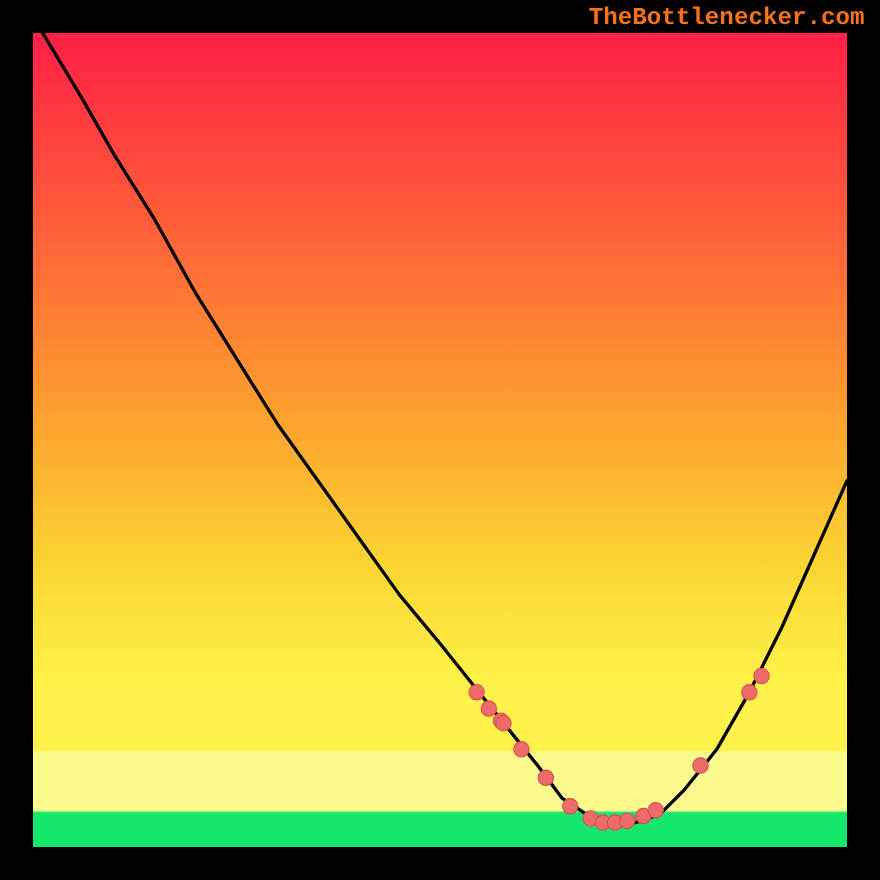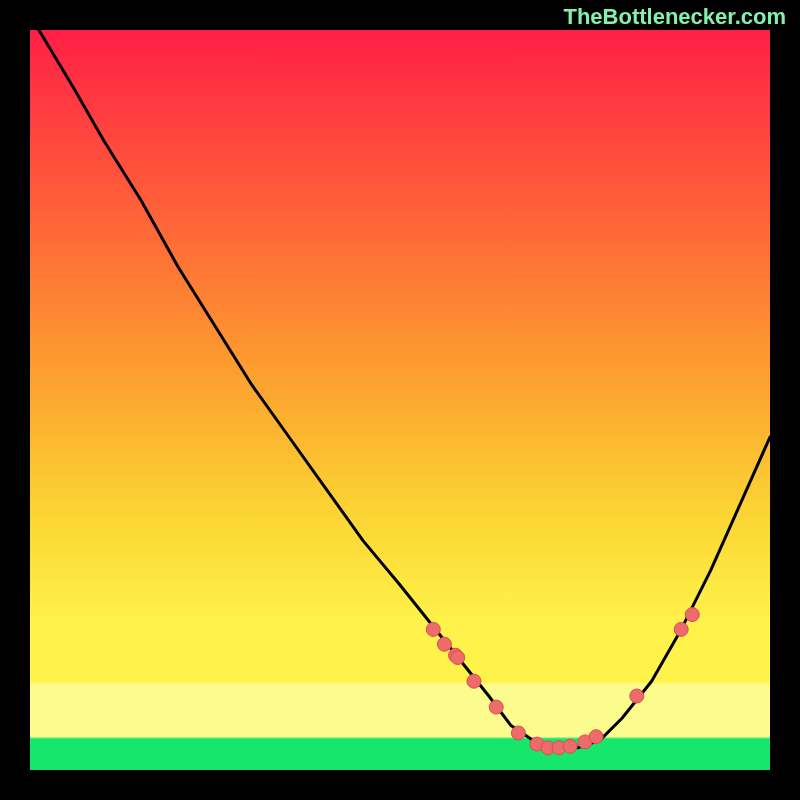--- a/index.html
+++ b/index.html
@@ -1,17 +1,17 @@
 <!DOCTYPE html>
 <html><head>
 <meta charset="utf-8">
 <style>
 html,body{margin:0;padding:0;width:800px;height:800px;background:#000;overflow:hidden}
 .stage{position:relative;width:800px;height:800px}
-.attribution{position:absolute;top:4px;right:14px;font-family:Liberation Sans, sans-serif;font-size:22px;font-weight:700;color:#86efac;user-select:none}
+.attribution{position:absolute;top:4px;right:14px;font-family:Liberation Mono, monospace;font-size:22px;font-weight:700;color:#f97316;user-select:none}
 .plot{position:absolute;left:30px;top:30px;width:740px;height:740px}
 svg{display:block}
 </style>
 </head>
 <body>
 
 <div class="stage">
   <div class="attribution">TheBottlenecker.com</div>
   <div class="plot">
     <svg id="svg" width="740" height="740" viewBox="0 0 740 740">

